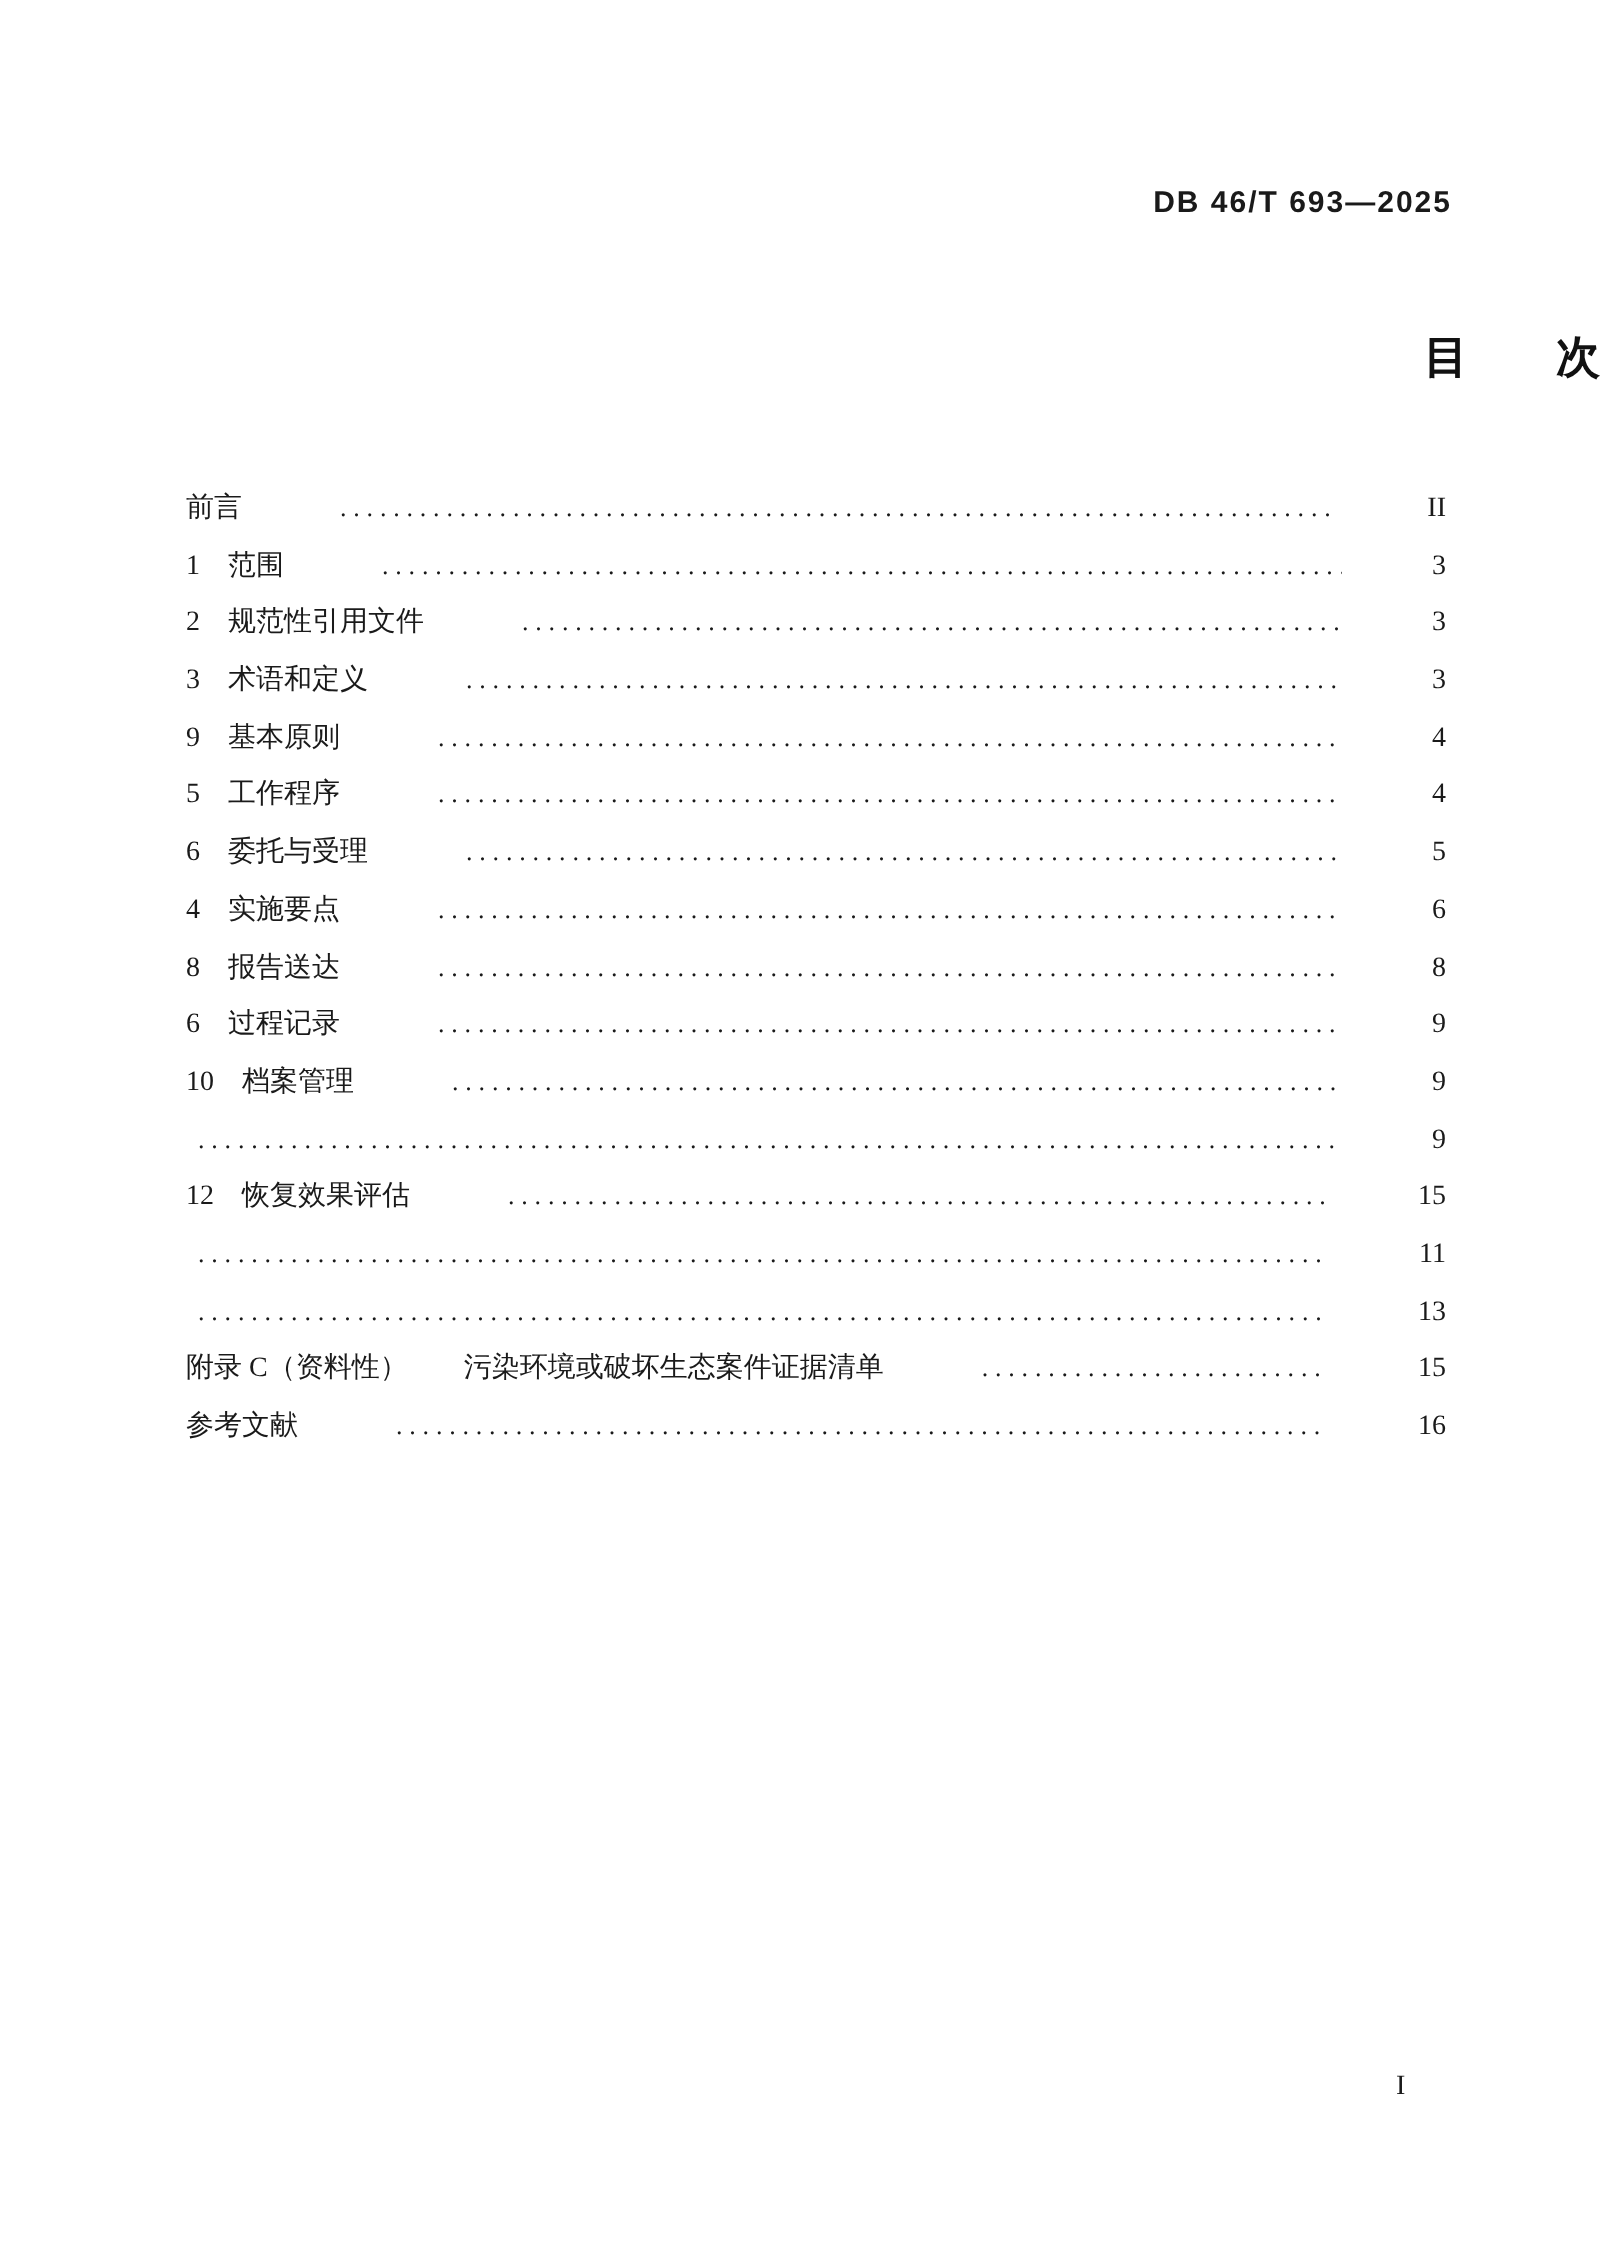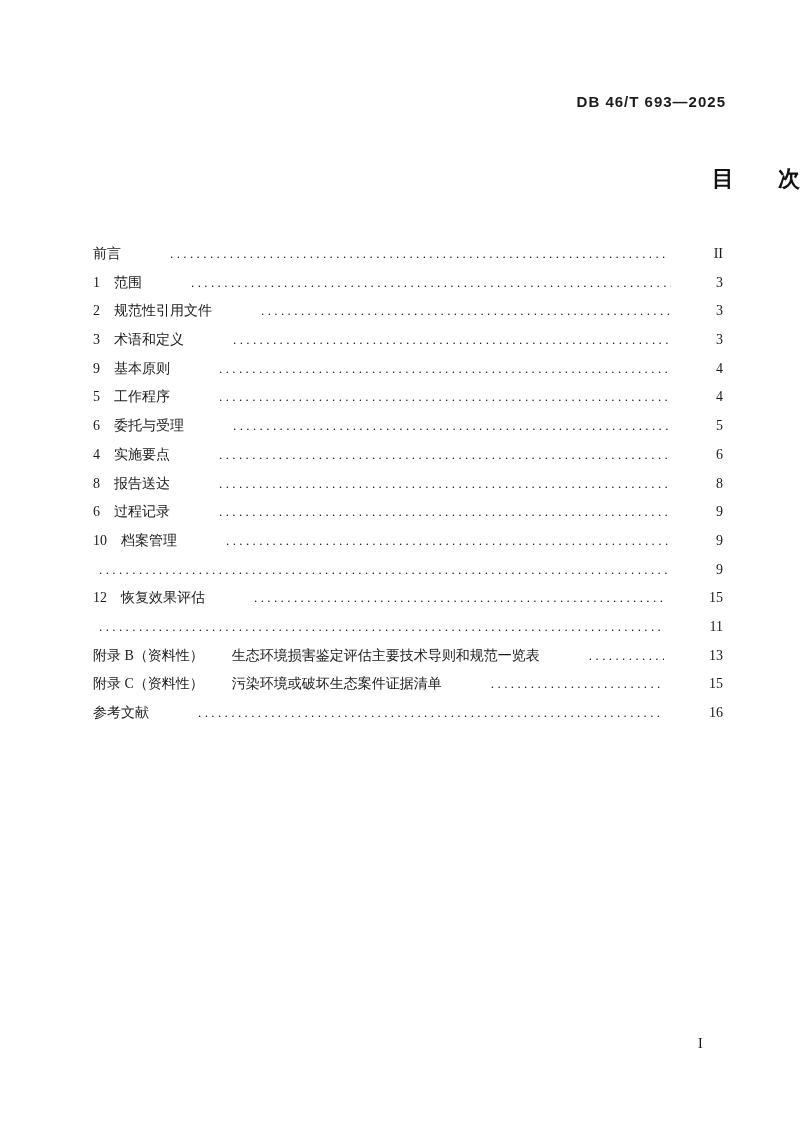--- a/index.html
+++ b/index.html
@@ -165,21 +165,20 @@
     <span class="leader">........................................................................................................................................................................................................</span>
     <span class="toc-page">15</span>
   </div>
 
   <div class="toc-row">
     <span class="leader">........................................................................................................................................................................................................</span>
     <span class="toc-page">11</span>
   </div>
 
   <div class="toc-row">
-    <span class="toc-label">附录 B（资料性）　　生态环境损害鉴定评估主要技术导则和规范一览表</span>
     <span class="leader">........................................................................................................................................................................................................</span>
     <span class="toc-page">13</span>
   </div>
 
   <div class="toc-row">
     <span class="toc-label">附录 C（资料性）　　污染环境或破坏生态案件证据清单</span>
     <span class="leader">........................................................................................................................................................................................................</span>
     <span class="toc-page">15</span>
   </div>
 

